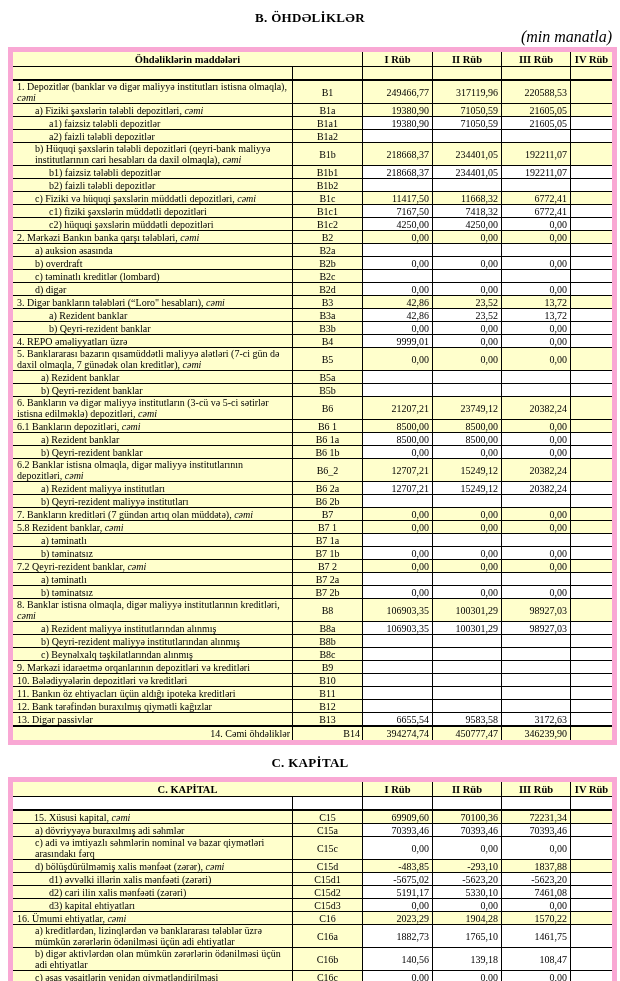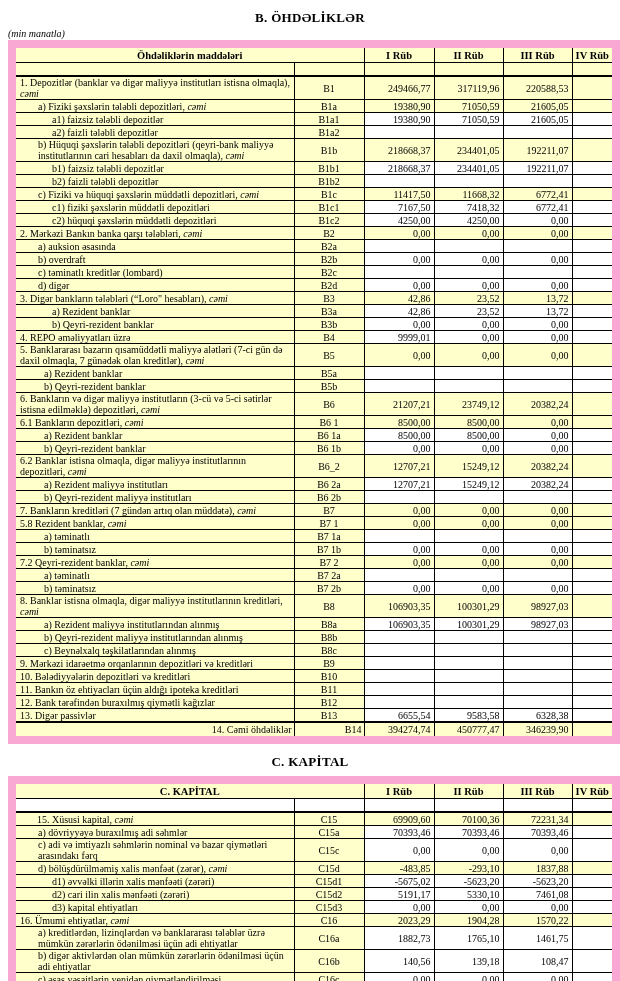--- a/index.html
+++ b/index.html
@@ -1,21 +1,21 @@
 <!DOCTYPE html>
 <html><head>
 <meta charset="utf-8">
 <style>
   html,body { margin:0; padding:0; background:#ffffff; color:#000000; }
   body { width:620px; font-family:"Liberation Serif","DejaVu Serif",serif; }
   .wrap { padding:4px 8px 6px 8px; }
   .title { font-size:13px; font-weight:bold; text-align:center; margin:6px 0 2px 0; letter-spacing:.3px; }
   .title.c { margin-top:10px; margin-bottom:6px; }
-  .note { font-style:italic; font-size:10px; margin:0 0 1px 0; }
-  table { border-collapse:collapse; width:604px; table-layout:fixed; border:8px solid #f9a8d4; }
+  .note { text-align:right; font-style:italic; font-size:16px; margin:0 0 1px 0; }
+  table { border-collapse:collapse; width:604px; table-layout:fixed; border:5px solid #f9a8d4; }
   col.c-desc{width:282px} col.c-code{width:70px} col.c-q1{width:70px}
   col.c-q2{width:69px} col.c-q3{width:69px} col.c-q4{width:44px}
   th,td { border:1px solid #000; font-size:10px; line-height:11px; padding:0 2px; overflow:hidden; vertical-align:middle; }
   th { background:#ffffcc; font-weight:bold; text-align:center; height:14px; font-size:10.5px; }
   td { height:12px; }
   td.desc { text-align:left; }
   td.code { text-align:center; }
   td.val  { text-align:right; padding-right:3px; }
   .bg-y { background:#ffffcc; }
   .bg-w { background:#ffffff; }
@@ -409,21 +409,21 @@
           <td class="val bg-w"></td>
           <td class="val bg-w"></td>
           <td class="val bg-w"></td>
           <td class="val bg-w"></td>
         </tr>
         <tr>
           <td class="desc bg-y" style="padding-left: 4px;"><span>13. Digər passivlər</span></td>
           <td class="code bg-y">B13</td>
           <td class="val bg-w">6655,54</td>
           <td class="val bg-w">9583,58</td>
-          <td class="val bg-w">6328,38</td>
+          <td class="val bg-w">3172,63</td>
           <td class="val bg-w"></td>
         </tr>
         <tr class="bold top">
           <td class="desc bg-y" style="padding-left: 4px;"><span>14. Cəmi öhdəliklər</span></td>
           <td class="code bg-y">B14</td>
           <td class="val bg-y">394274,74</td>
           <td class="val bg-y">450777,47</td>
           <td class="val bg-y">346239,90</td>
           <td class="val bg-y"></td>
         </tr>

